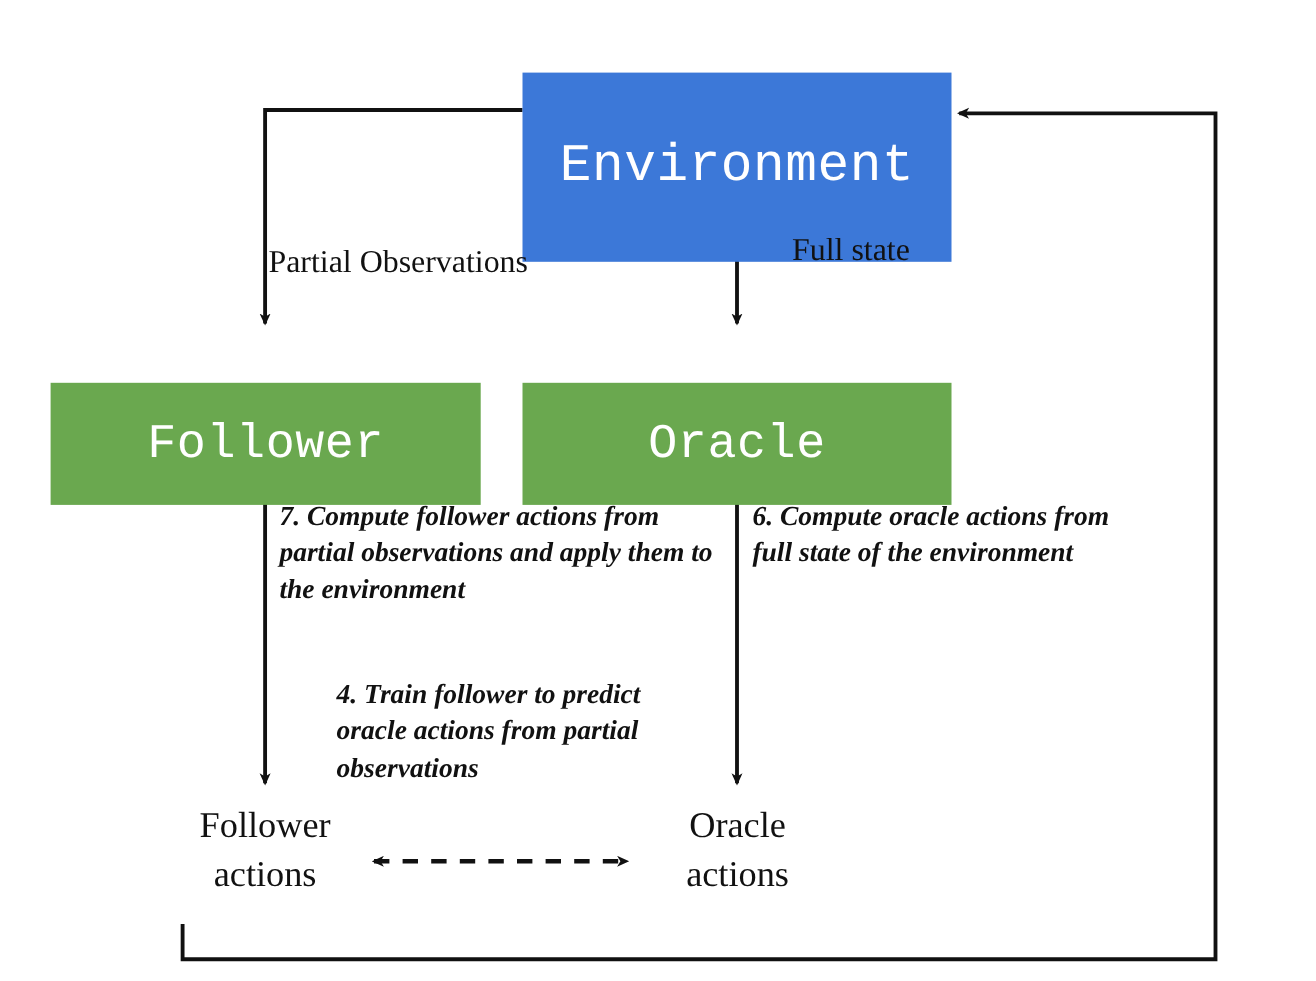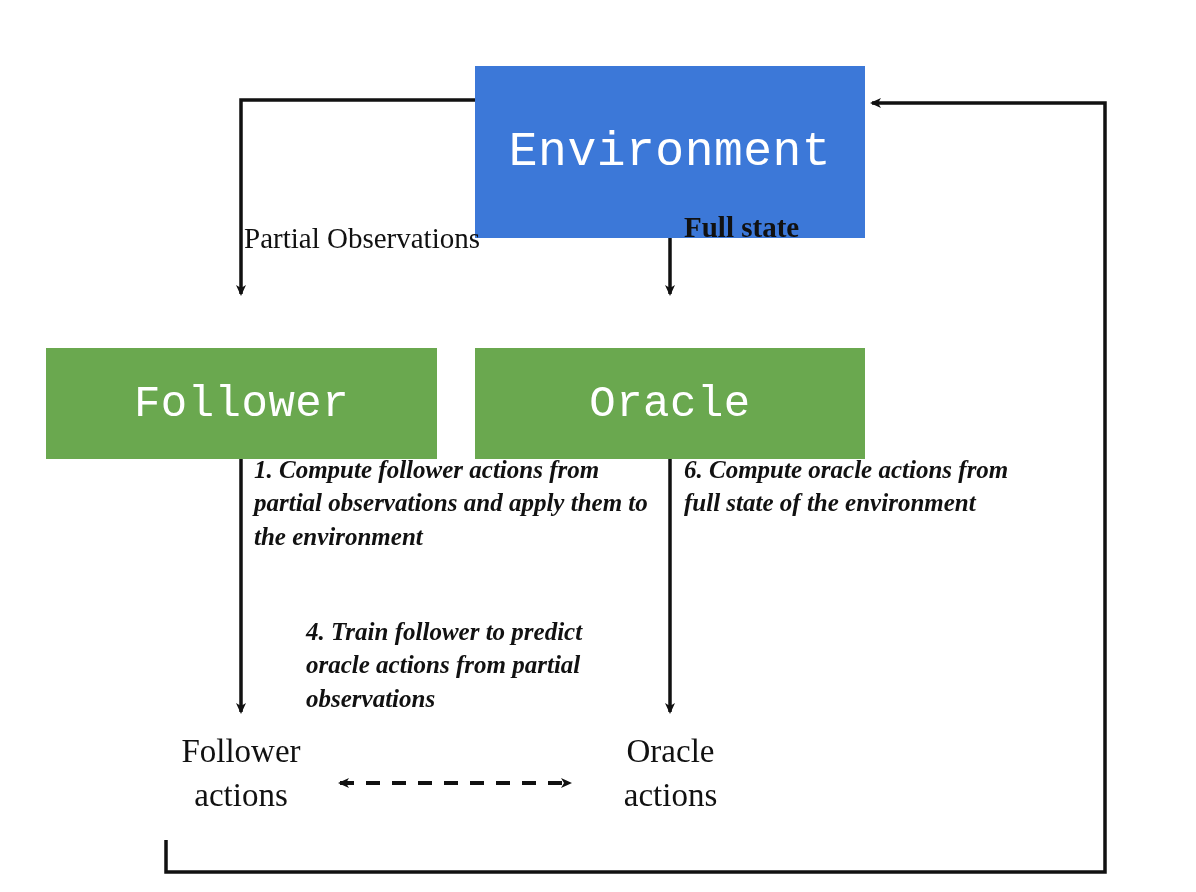--- a/index.html
+++ b/index.html
@@ -67,23 +67,22 @@
     font-family: "Liberation Serif", "DejaVu Serif", serif;
     font-size: 29px;
     white-space: nowrap;
   }
   #label-partial-observations {
     left: 244px;
     top: 211px;
     margin-top: 11px;
   }
   #label-full-state {
-    left: 684px;
+    left: 720px;
     top: 211px;
-    font-weight: bold;
   }
   .step-note {
     position: absolute;
     color: #111111;
     font-family: "Liberation Serif", "DejaVu Serif", serif;
     font-style: italic;
     font-weight: 600;
     font-size: 25px;
     line-height: 1.33;
   }
@@ -177,21 +176,21 @@
   </div>
 
   <div class="node-box" id="oracle-box">
     <span>Oracle</span>
   </div>
 
   <div class="edge-label" id="label-partial-observations">Partial Observations</div>
 
   <div class="edge-label" id="label-full-state">Full state</div>
 
-  <div class="step-note" id="step-1">1. Compute follower actions from partial observations and apply them to the environment</div>
+  <div class="step-note" id="step-1">7. Compute follower actions from partial observations and apply them to the environment</div>
 
   <div class="step-note" id="step-2">6. Compute oracle actions from full state of the environment</div>
 
   <div class="step-note" id="step-3">4. Train follower to predict oracle actions from partial observations</div>
 
   <div class="terminal-label" id="terminal-follower-actions">Follower
 actions</div>
 
   <div class="terminal-label" id="terminal-oracle-actions">Oracle
 actions</div>

